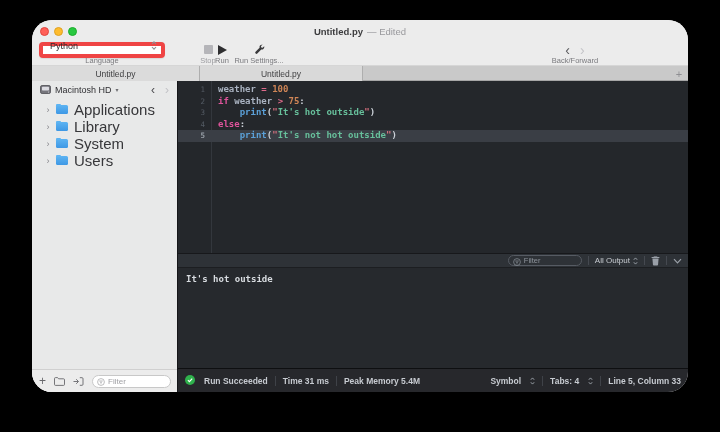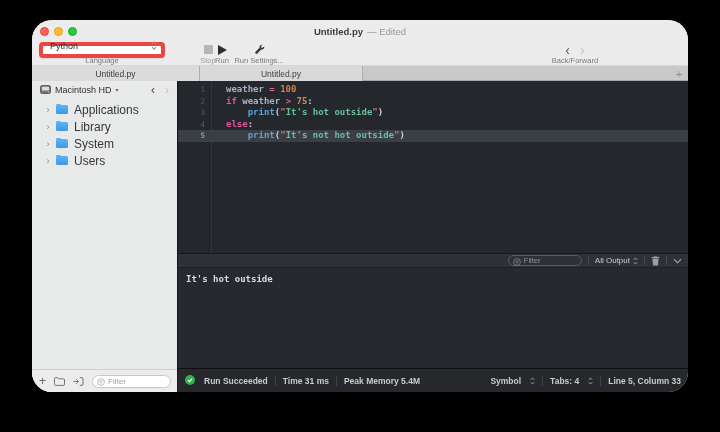--- a/index.html
+++ b/index.html
@@ -65,41 +65,41 @@
   .sb-nav { font-size:12px; line-height:10px; padding:0 3px; }
   .sb-nav.back { color:#4a4a4e; }
   .sb-nav.fwd { color:#c3c3c7; }
   .tree { padding-top:3px; }
   .tree-row { height:17px; display:flex; align-items:center; padding-left:10px; gap:0; }
   .disclosure { width:12px; font-size:9px; color:#86868b; text-align:center; }
   .folder-ic { width:12px; height:9px; border-radius:1.5px; background:linear-gradient(#5cb3f2,#3e98e5);
                position:relative; margin:0 6px 0 2px; flex:none; }
   .folder-ic::before { content:''; position:absolute; left:0; top:-1.5px; width:5px; height:2px;
                        border-radius:1px 1px 0 0; background:#5cb3f2; }
-  .tree-label { font-size:12px; color:#37373a; }
+  .tree-label { font-size:15px; color:#37373a; }
   .sb-foot { flex:none; height:23px; border-top:1px solid #d0d0d0; display:flex; align-items:center;
              padding:0 6px 0 7px; gap:8px; background:#ececec; }
   .sb-foot .plus { font-size:12px; color:#68686c; line-height:10px; }
   .sb-filter { flex:1; height:13px; border:1px solid #c8c8c8; border-radius:7px; background:#fff;
                display:flex; align-items:center; padding:0 4px; gap:3px; color:#a0a0a4; }
   .sb-filter input, .con-filter input { border:none; outline:none; background:transparent; width:100%;
                font-size:8px; font-family:"Liberation Sans", sans-serif; color:#333; }
   .sb-filter input::placeholder { color:#a0a0a4; }
 
   
   .editor-col { flex:1; display:flex; flex-direction:column; min-width:0; border-left:1px solid #151619; }
   .code-area { flex:1; background:#24272b; position:relative; overflow:hidden; }
   .code-area::before { content:''; position:absolute; left:33px; top:0; bottom:0; width:1px; background:#33373d; }
   .code-lines { position:relative; padding-top:3px; }
   .code-line { display:flex; height:11.5px; line-height:11.5px;
                font-family:"DejaVu Sans Mono", monospace; font-size:9px; font-weight:600; }
   .code-line.current { background:#3a3e45; }
   .gutter-num { flex:none; width:27px; text-align:right; font-size:7.5px; font-weight:400; color:#535a63; }
   .code-line.current .gutter-num { color:#99a0a9; font-weight:600; }
-  .code-text { padding-left:21px; white-space:pre;text-align:right; }
+  .code-text { padding-left:13px; white-space:pre;text-align:right; }
   .tok-variable { color:#a9b2c0; } .tok-operator { color:#de6a8a; } .tok-number { color:#cf8556; }
   .tok-keyword { color:#e0549c; font-weight:700; } .tok-punct { color:#ccd1d8; }
   .tok-func { color:#5ba0d8; } .tok-quote { color:#d6707e; } .tok-string { color:#67bf9b; }
 
   
   .con-toolbar { flex:none; height:15px; background:#2e3237; border-top:1px solid #17181b; border-bottom:1px solid #1c1e21;
                  display:flex; align-items:center; justify-content:flex-end; padding-right:6px; gap:6px; }
   .con-filter { width:74px; height:11px; border:1px solid #565b63; border-radius:6px; display:flex;
                 align-items:center; padding:0 4px; gap:3px; color:#8d939b; }
   .con-filter input::placeholder { color:#8d939b; }

